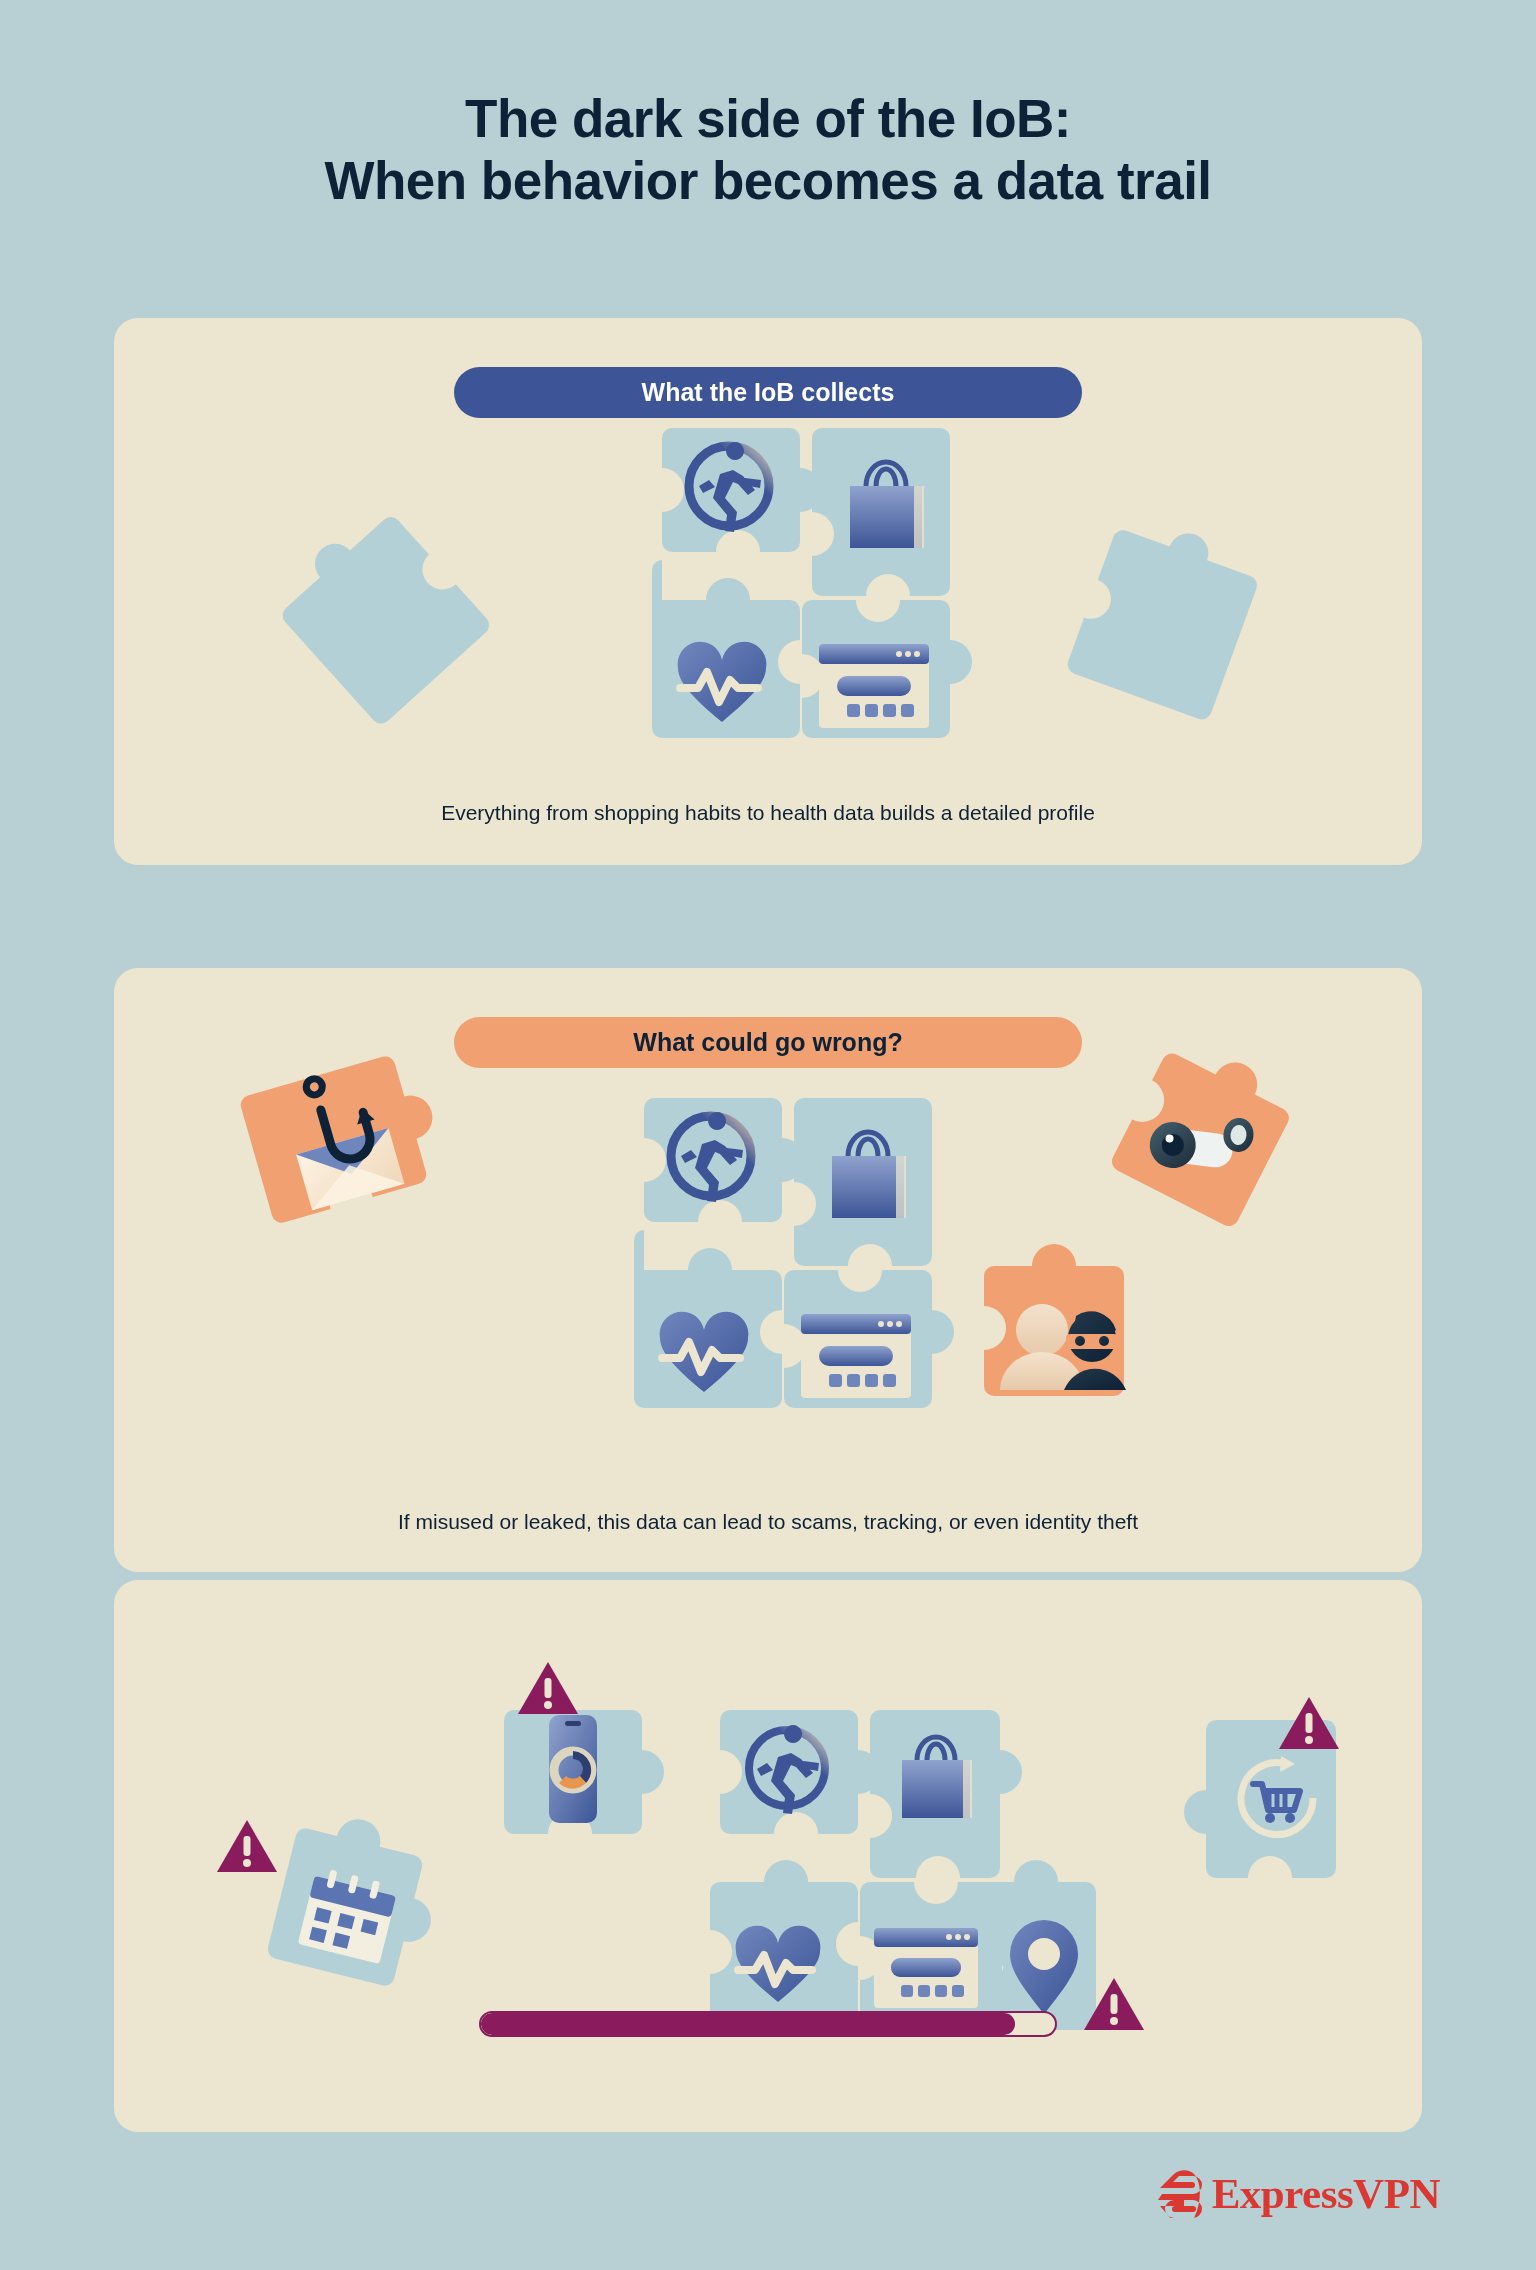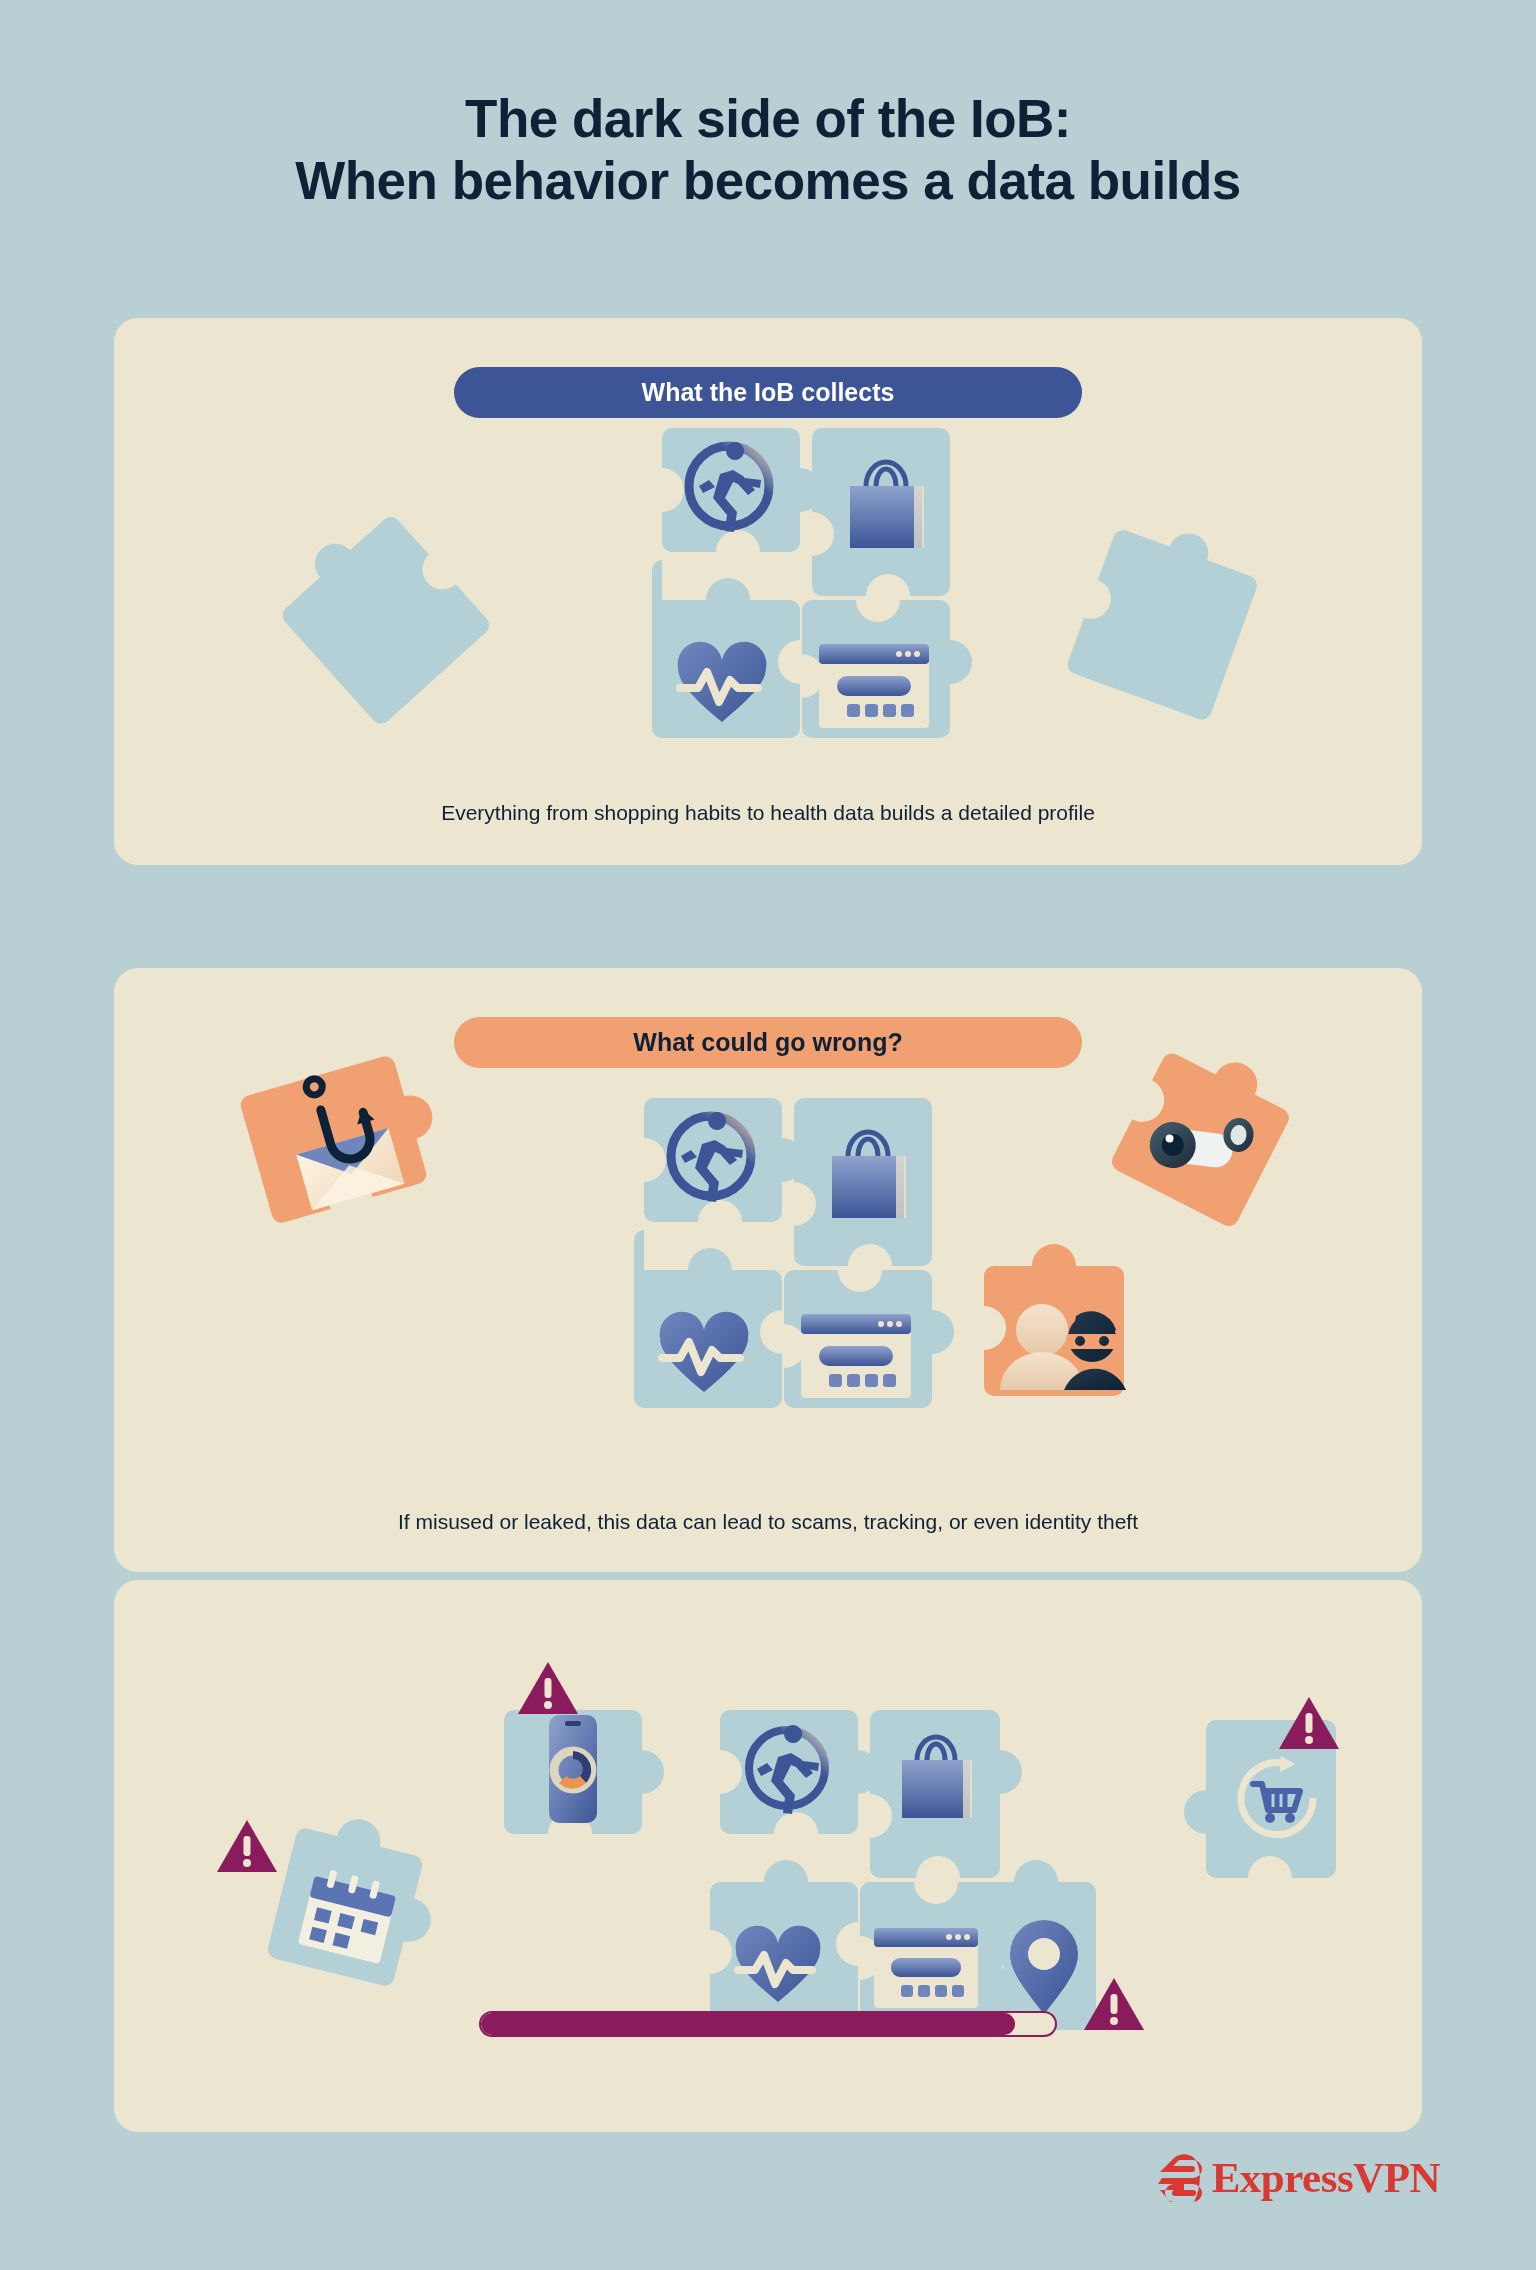--- a/index.html
+++ b/index.html
@@ -93,39 +93,39 @@
   .progress-fill {
     height: 100%;
     background: #8a1b5c;
     border-radius: 13px;
   }
 
   
   .footer-logo {
     position: absolute;
     right: 96px;
-    bottom: 68px;
+    bottom: 52px;
     display: flex;
     align-items: center;
     gap: 3px;
   }
   .logo-word {
     font-family: "Liberation Serif", serif;
     font-size: 43px;
     font-weight: bold;
     color: #da3832;
     letter-spacing: -0.5px;
   }
 </style>
 </head>
 <body>
 
 <div class="page-title">
   <span class="l1">The dark side of the IoB:</span>
-  <span class="l2">When behavior becomes a data builds</span>
+  <span class="l2">When behavior becomes a data trail</span>
 </div>
 
 <section class="card" id="card-collects">
 
   <div class="badge badge-blue">What the IoB collects</div>
 
   <svg class="art" viewBox="0 0 1308 547">
     <defs>
       <linearGradient id="g1" x1="0" y1="0" x2="1" y2="1">
         <stop offset="0%" stop-color="#6f86bd"></stop>

